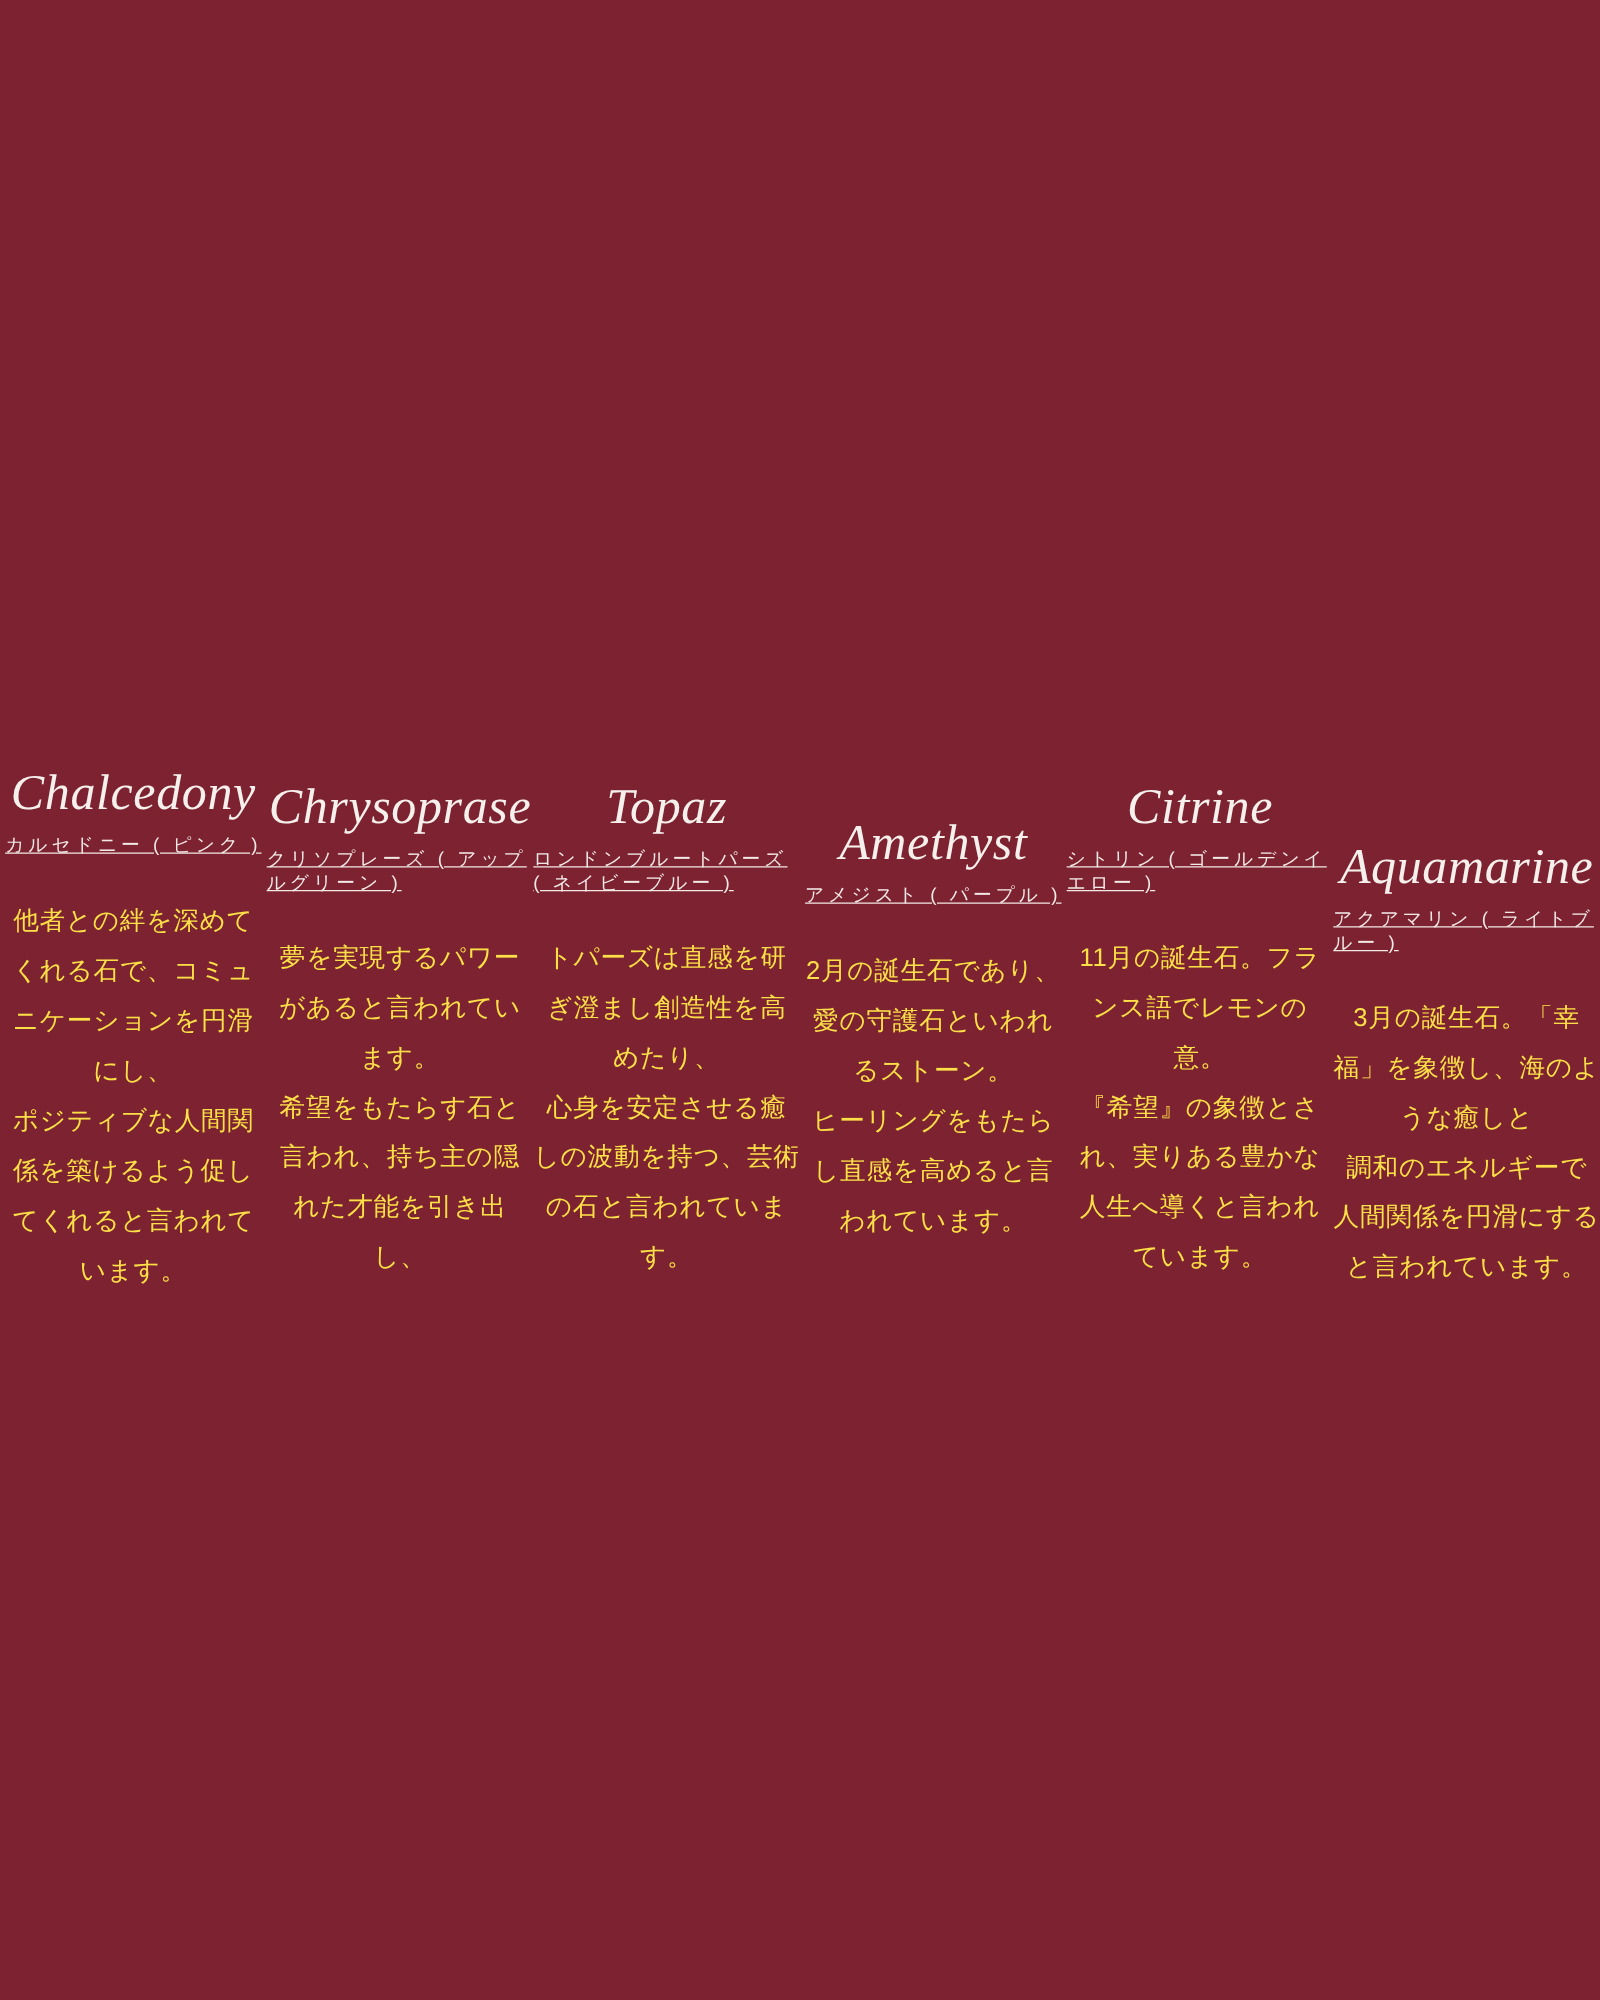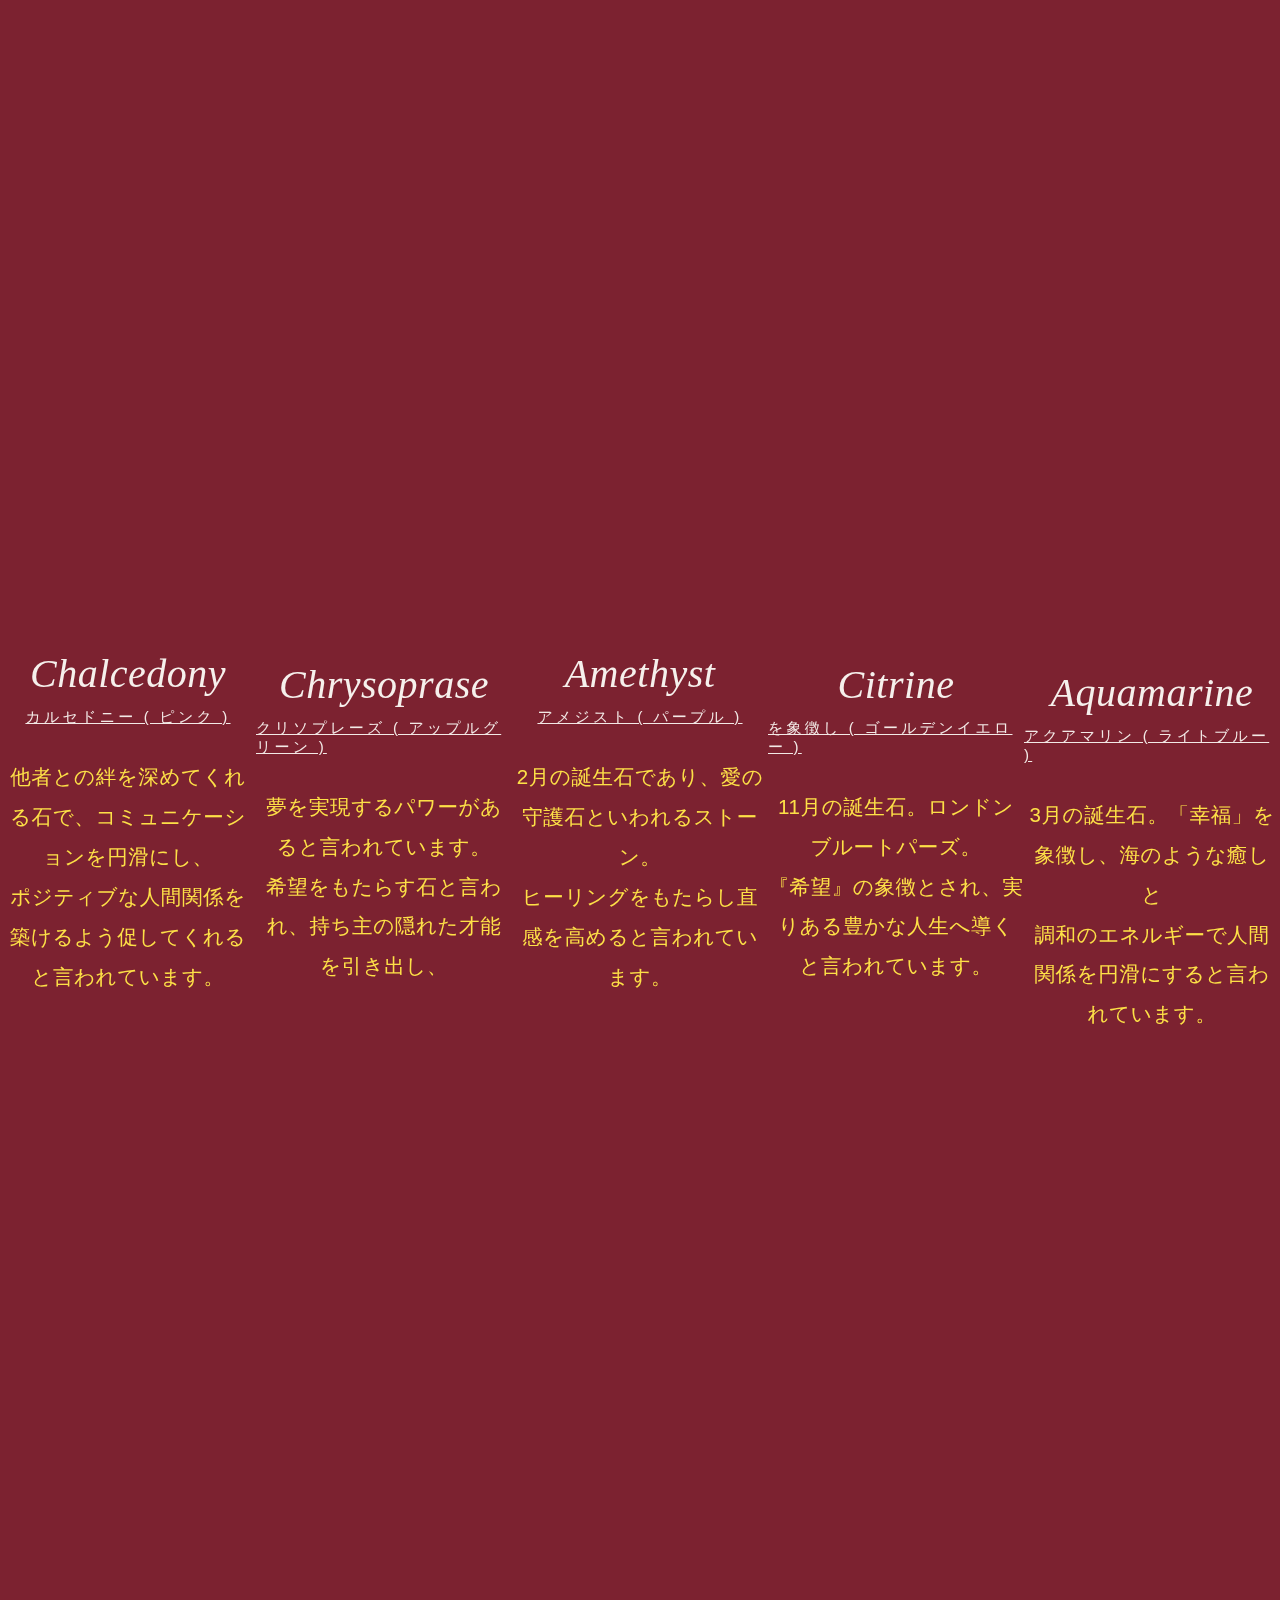--- a/index.html
+++ b/index.html
@@ -84,35 +84,43 @@
 
   <section class="stone-entry">
     <h2 class="stone-name">Chrysoprase</h2>
     <p class="stone-reading">クリソプレーズ ( アップルグリーン )</p>
     <p class="stone-desc">
       <span>夢を実現するパワーがあると言われています。</span>
       <span>希望をもたらす石と言われ、持ち主の隠れた才能を引き出し、</span>
     </p>
   </section>
 
+  <section class="stone-entry">
+    <h2 class="stone-name">Topaz</h2>
+    <p class="stone-reading">ロンドンブルートパーズ ( ネイビーブルー )</p>
+    <p class="stone-desc">
+      <span>トパーズは直感を研ぎ澄まし創造性を高めたり、</span>
+      <span>心身を安定させる癒しの波動を持つ、芸術の石と言われています。</span>
+    </p>
+  </section>
 
   <section class="stone-entry">
     <h2 class="stone-name">Amethyst</h2>
     <p class="stone-reading">アメジスト ( パープル )</p>
     <p class="stone-desc">
       <span>2月の誕生石であり、愛の守護石といわれるストーン。</span>
       <span>ヒーリングをもたらし直感を高めると言われています。</span>
     </p>
   </section>
 
   <section class="stone-entry">
     <h2 class="stone-name">Citrine</h2>
-    <p class="stone-reading">を象徴し ( ゴールデンイエロー )</p>
+    <p class="stone-reading">シトリン ( ゴールデンイエロー )</p>
     <p class="stone-desc">
-      <span>11月の誕生石。ロンドンブルートパーズ。</span>
+      <span>11月の誕生石。フランス語でレモンの意。</span>
       <span>『希望』の象徴とされ、実りある豊かな人生へ導くと言われています。</span>
     </p>
   </section>
 
   <section class="stone-entry">
     <h2 class="stone-name">Aquamarine</h2>
     <p class="stone-reading">アクアマリン ( ライトブルー )</p>
     <p class="stone-desc">
       <span>3月の誕生石。「幸福」を象徴し、海のような癒しと</span>
       <span>調和のエネルギーで人間関係を円滑にすると言われています。</span>

